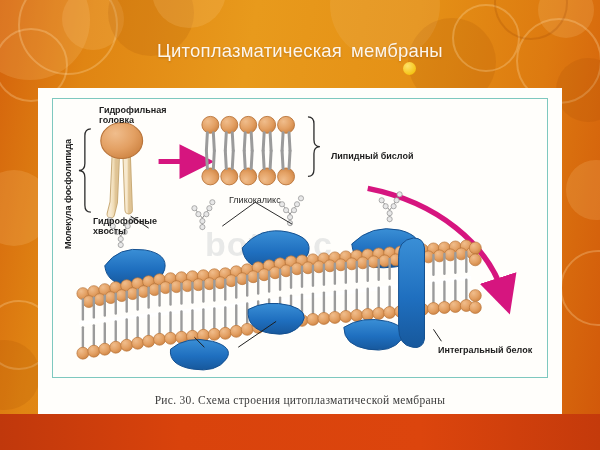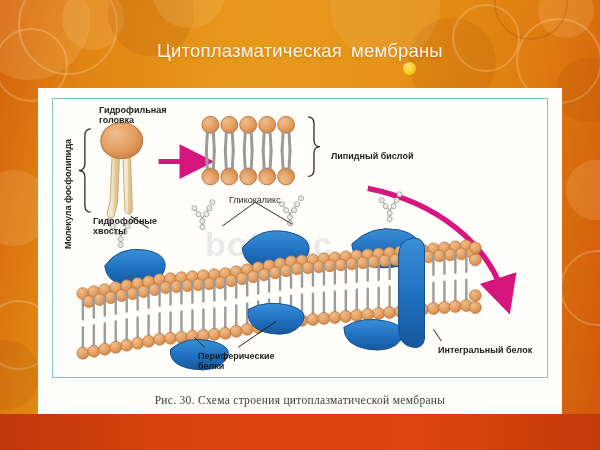--- a/index.html
+++ b/index.html
@@ -501,22 +501,20 @@
 головка</div>
 
         <div class="lbl" style="left:40px;top:117px;">Гидрофобные
 хвосты</div>
 
         <div class="lbl" style="left:278px;top:52px;text-align:center;">Липидный бислой</div>
 
         <div class="lbl lbl-thin" style="left:176px;top:88px;font-size:9px;">Гликокаликс</div>
 
 
-        <div class="lbl" style="left:145px;top:252px;">Периферические
-белки</div>
 
         <div class="lbl" style="left:385px;top:246px;">Интегральный белок</div>
 
       </div>
     </div>
 
     <div class="caption">Рис. 30. Схема строения цитоплазматической мембраны</div>
   </div>
 
 </div>

